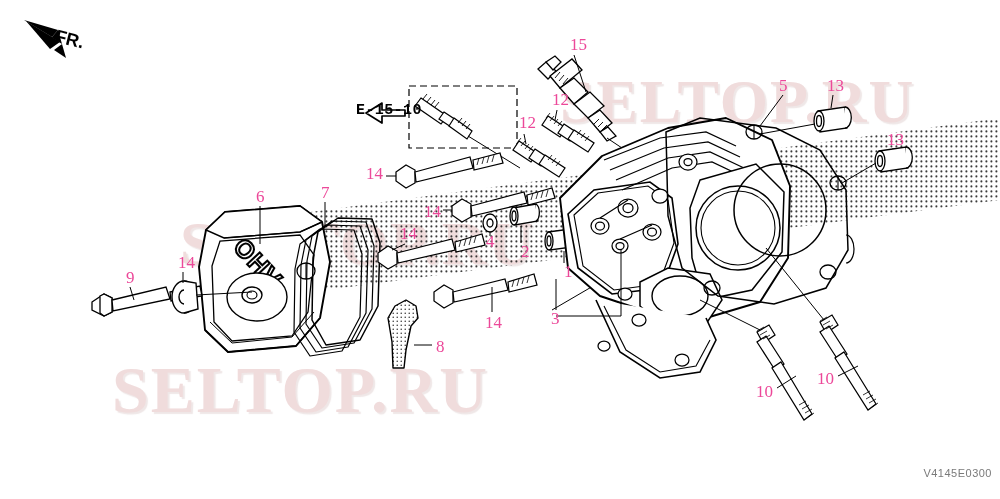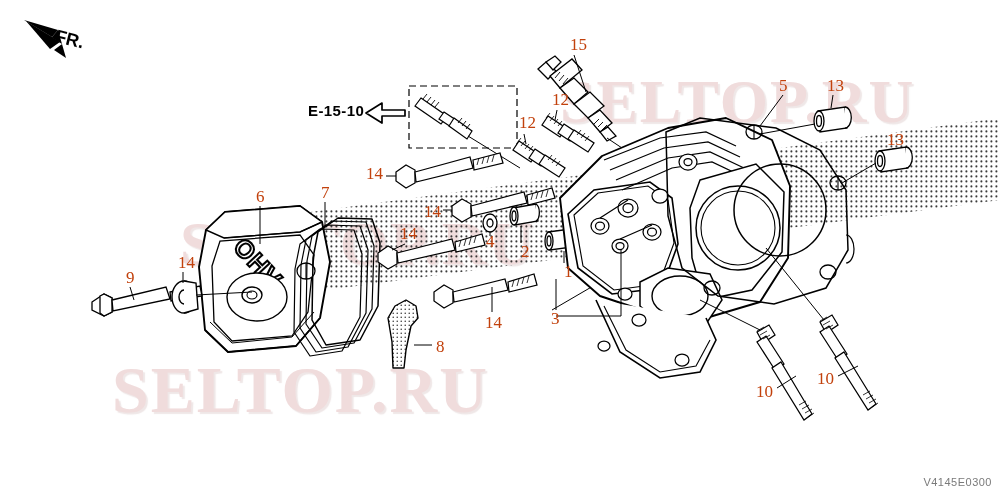--- a/index.html
+++ b/index.html
@@ -8,24 +8,24 @@
   #stage{position:relative;width:1000px;height:499px;background:#fff;}
   svg.layer{position:absolute;left:0;top:0;width:1000px;height:499px;}
   .wm{position:absolute;font-family:"Liberation Serif",serif;font-weight:700;
       color:#f0dcdc;letter-spacing:2px;white-space:nowrap;
       text-shadow:2px 2px 1px rgba(190,160,160,.25);
       pointer-events:none;user-select:none;}
   #wm1{left:560px;top:66px;font-size:62px;}
   #wm2{left:180px;top:208px;font-size:62px;}
   #wm3{left:112px;top:352px;font-size:66px;}
   .cal{position:absolute;font-family:"Liberation Serif",serif;
-       font-size:17px;color:#c2410c;font-weight:400;text-align:right;}
-  .sec{position:absolute;font-family:Liberation Sans, sans-serif;
-       font-weight:700;font-size:15px;letter-spacing:.4px;color:#000;}
-  #partno{position:absolute;right:8px;bottom:11px;font-size:11px;
+       font-size:17px;color:#ec4899;font-weight:400;text-align:right;}
+  .sec{position:absolute;font-family:Liberation Mono, monospace;
+       font-weight:700;font-size:15px;letter-spacing:.4px;color:#000;margin-left:48px;}
+  #partno{position:absolute;right:8px;bottom:20px;font-size:11px;
           font-family:"Liberation Sans",sans-serif;color:#7a7a7a;
           letter-spacing:.5px;margin-left:40px;}
   .frtxt{position:absolute;left:58px;top:26px;font-family:"Liberation Sans",sans-serif;
          font-weight:700;font-size:18px;color:#000;
          transform:rotate(14deg);transform-origin:left top;}
 </style>
 </head>
 <body>
 
 <div id="stage">

